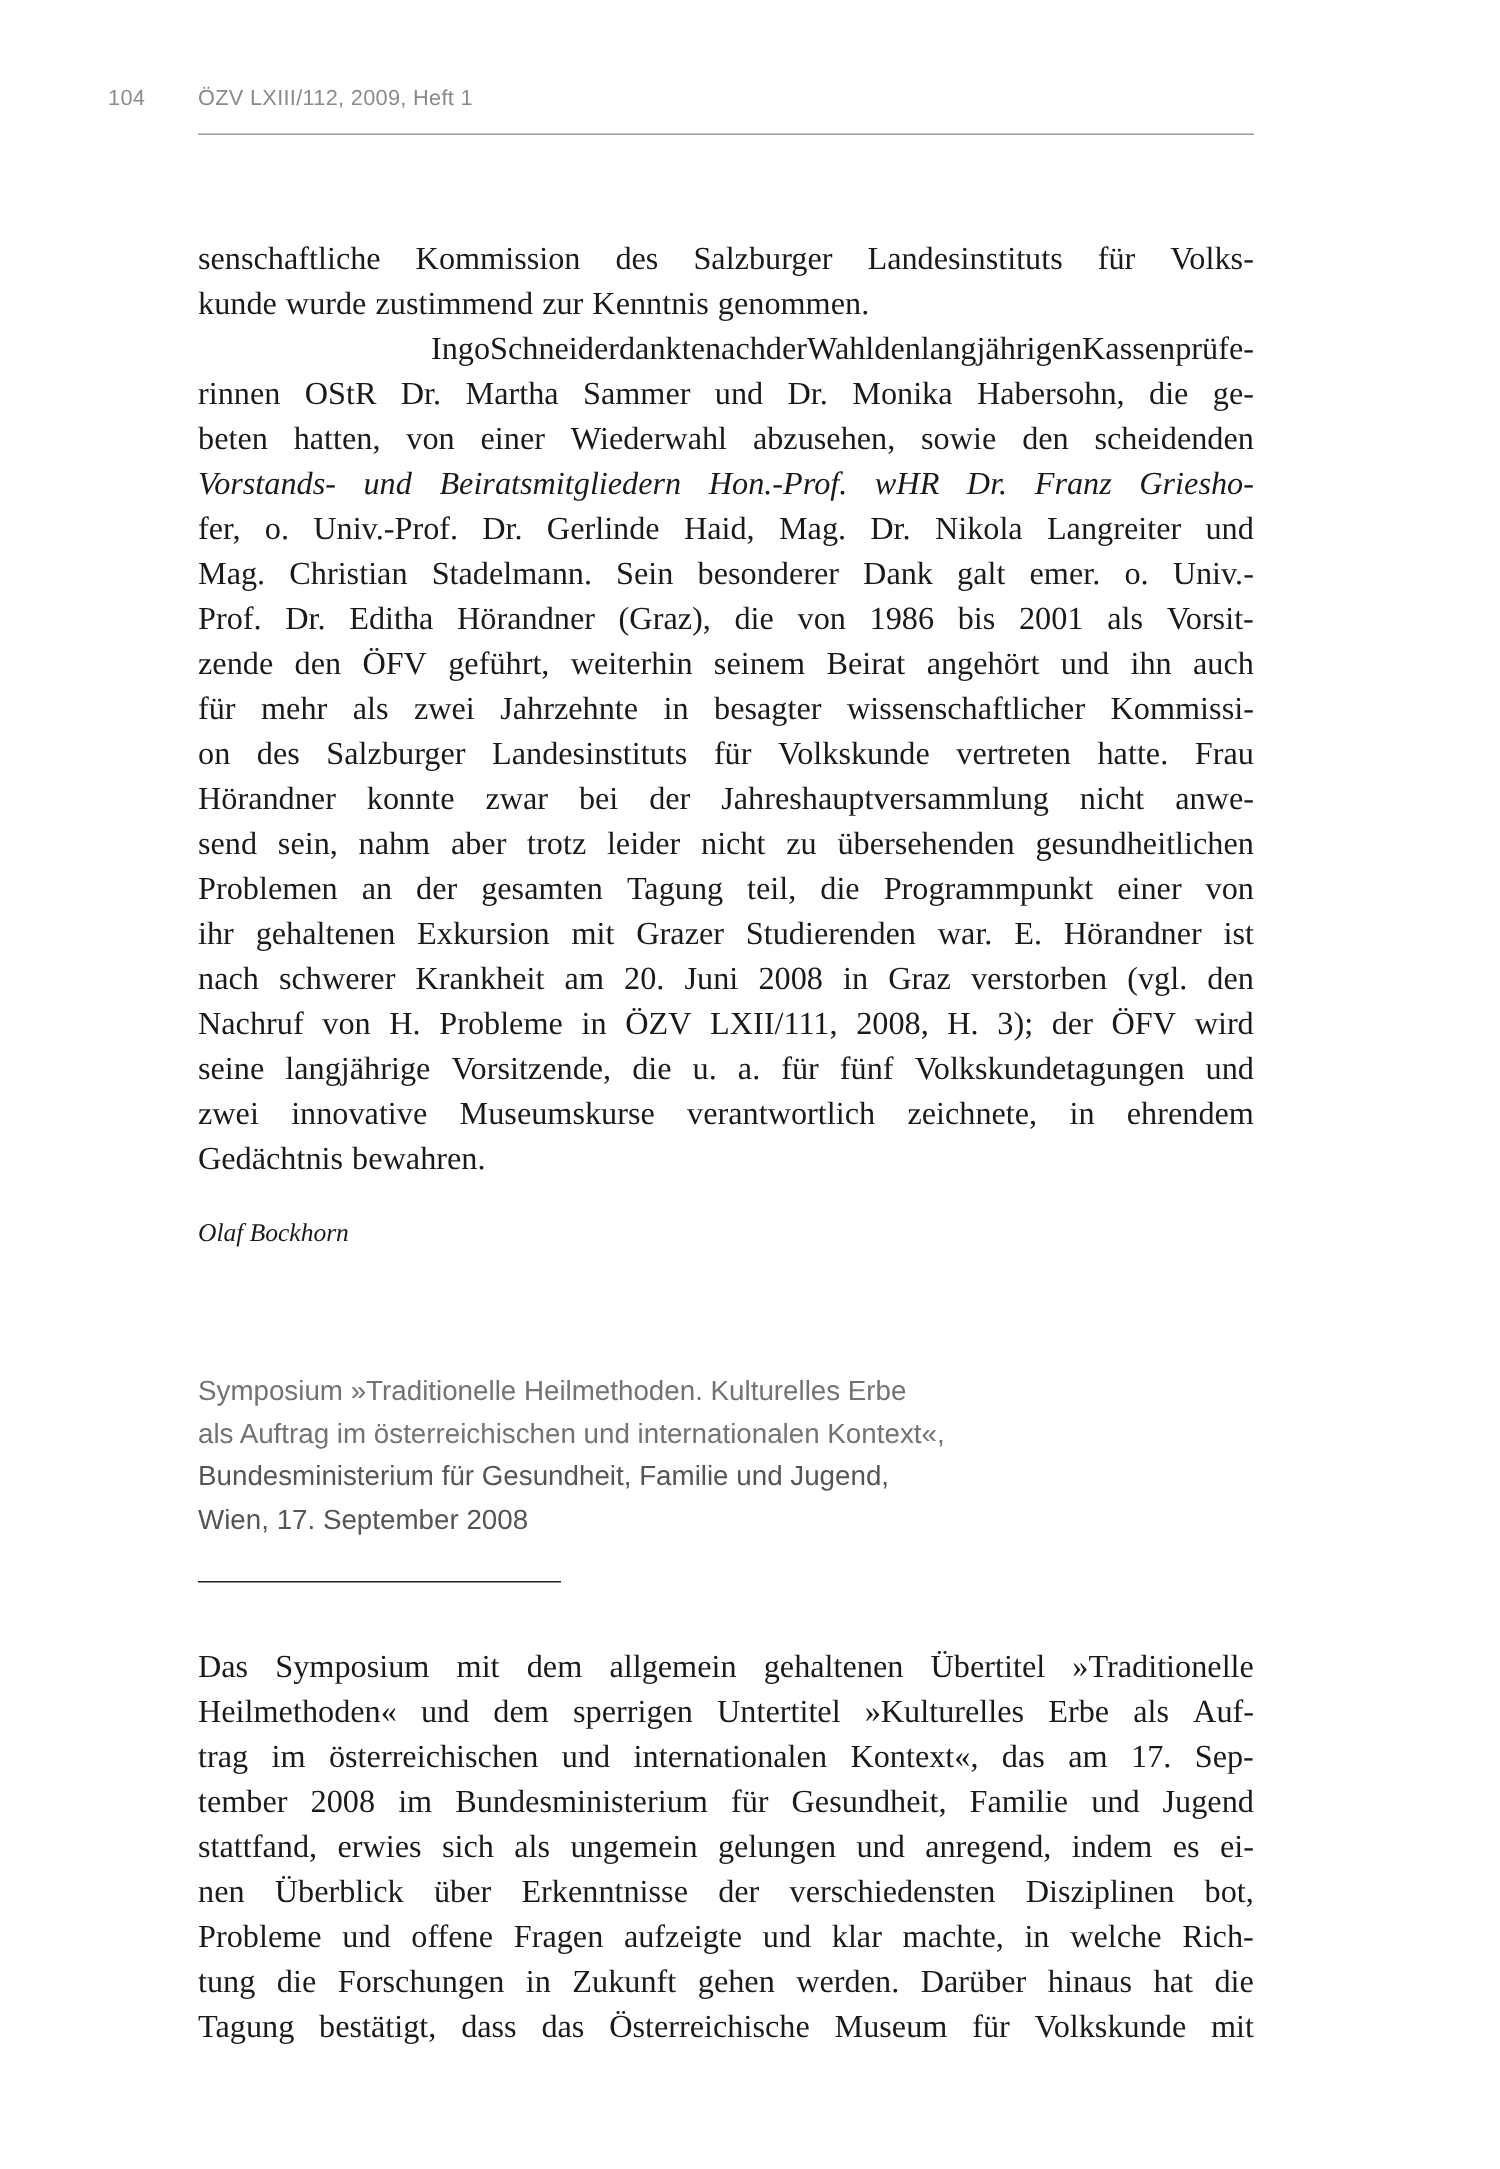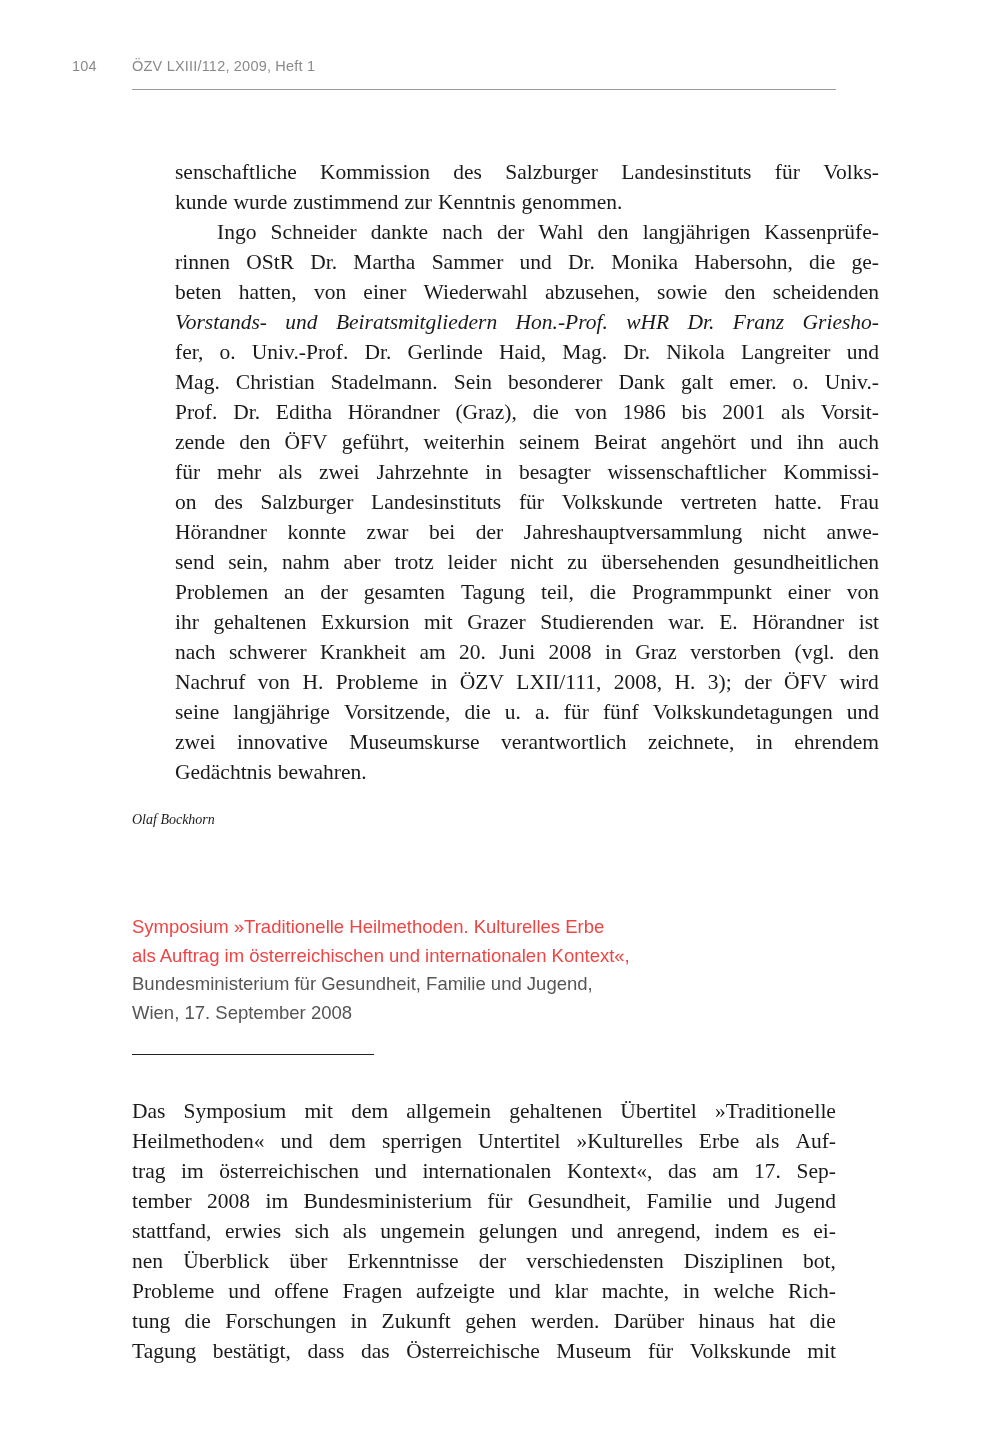--- a/index.html
+++ b/index.html
@@ -8,27 +8,27 @@
 
   .running-head { position: absolute; top: 58px; left: 0; width: 1000px; height: 24px;
     font-family: "Liberation Sans", sans-serif; font-size: 14.5px; color: #8a8a8a; letter-spacing: 0.2px; }
   .page-number { position: absolute; left: 72px; top: 0; }
   .journal-ref { position: absolute; left: 132px; top: 0; }
   .header-rule { position: absolute; left: 132px; top: 89px; width: 704px; height: 0; border-top: 1.2px solid #9a9a9a; }
 
   .body-text { position: absolute; left: 132px; width: 704px;
     font-family: "Liberation Serif", serif; font-size: 21.5px; line-height: 30px; color: #1a1a1a; }
 
-  .block1 { top: 157px; margin-left: 43px; }
+  .block1 { top: 157px; }
   .signature { position: absolute; left: 132px; top: 812px; font-family: "Liberation Serif", serif;
-    font-style: italic; font-size: 14px; color: #1a1a1a; }
+    font-style: italic; font-size: 17px; color: #1a1a1a; }
 
   .article-heading { position: absolute; left: 132px; top: 913px; width: 700px;
     font-family: "Liberation Sans", sans-serif; font-size: 18.5px; line-height: 28.5px; color: #1a1a1a; }
-  .article-heading .title-line { display: block; font-weight: normal; color: #ef4444; }
+  .article-heading .title-line { display: block; font-weight: normal; color: #737373; }
   .article-heading .meta-line { display: block; color: #555; font-weight: normal; }
 
   .section-rule { position: absolute; left: 132px; top: 1054px; width: 242px; height: 0; border-top: 1.6px solid #222; }
 
   .block2 { top: 1096px; }
 
   
   .jl { display: flex; justify-content: space-between; white-space: nowrap; }
   .jl span.w { display: inline-block; }
   .jl.last { justify-content: flex-start; gap: 0.28em; }
@@ -56,21 +56,21 @@
         <span class="w">Volks-</span>
       </div>
       <div class="jl last" style="height: 30px;">
         <span class="w">kunde</span>
         <span class="w">wurde</span>
         <span class="w">zustimmend</span>
         <span class="w">zur</span>
         <span class="w">Kenntnis</span>
         <span class="w">genommen.</span>
       </div>
-      <div class="jl ind" style="height: 30px;">
+      <div class="jl ind" style="height: 30px; justify-content: flex-end;">
         <span class="w">Ingo</span>
         <span class="w">Schneider</span>
         <span class="w">dankte</span>
         <span class="w">nach</span>
         <span class="w">der</span>
         <span class="w">Wahl</span>
         <span class="w">den</span>
         <span class="w">langjährigen</span>
         <span class="w">Kassenprüfe-</span>
       </div>

